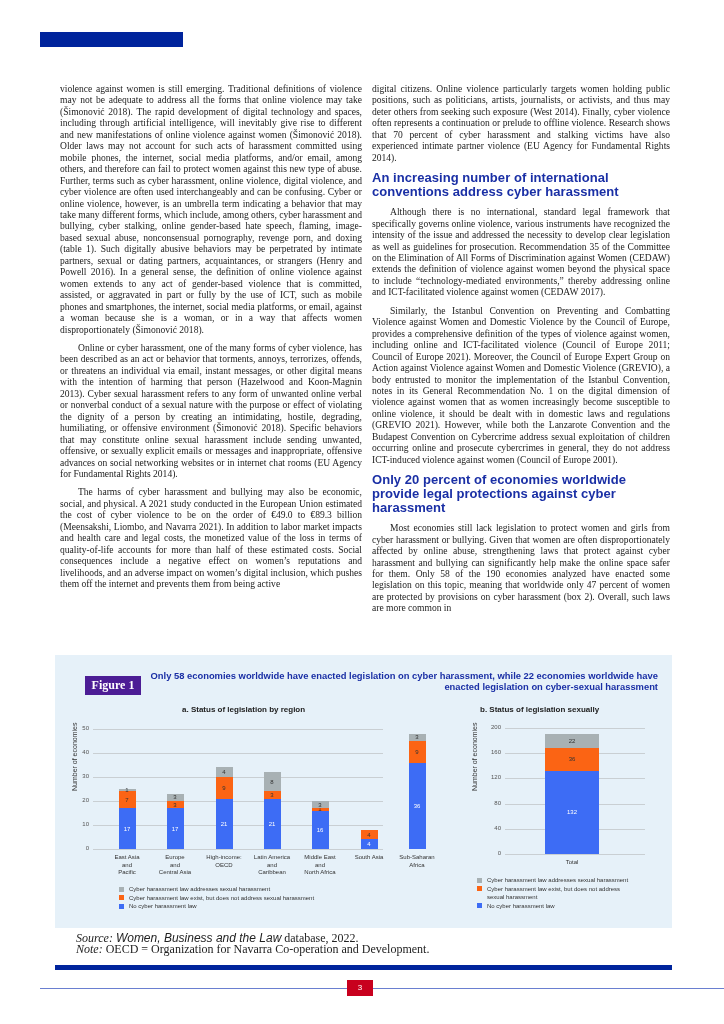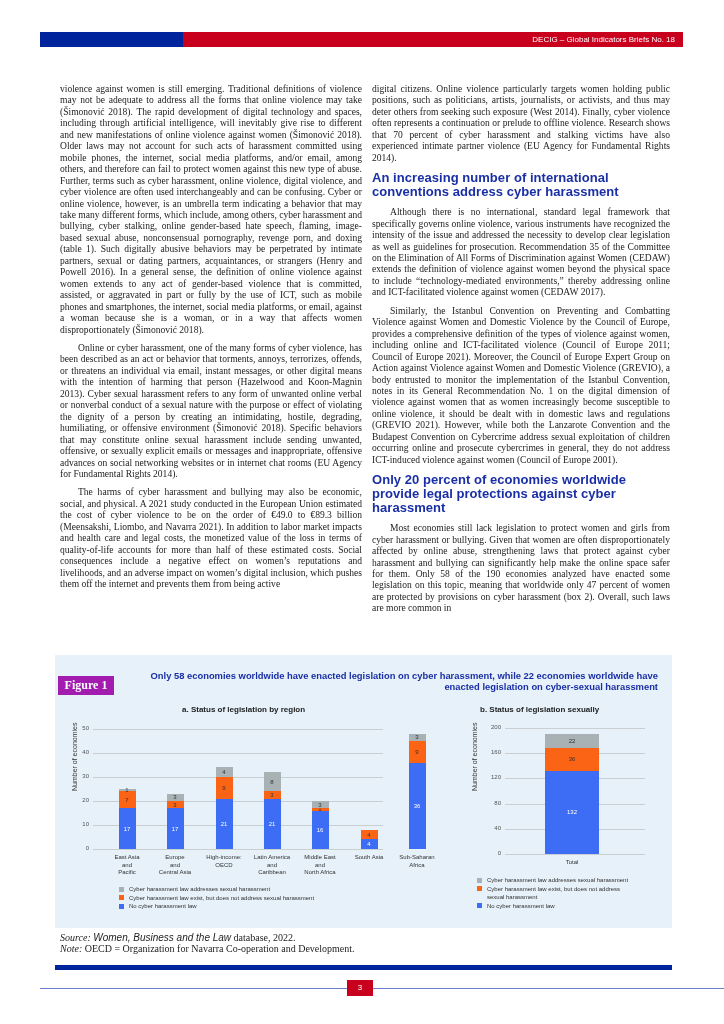--- a/index.html
+++ b/index.html
@@ -7,48 +7,47 @@
   .hdr { position:absolute; top:32px; left:40px; width:643px; height:15px; display:flex; }
   .hdr .blue { width:143px; background:#00249c; }
   .hdr .red { flex:1; background:#c8001e; color:#fff; font-family:"Liberation Sans", sans-serif; font-size:8px; text-align:right; padding-right:8px; line-height:15px; }
   .col { position:absolute; top:67px; font-size:9.55px; line-height:11.45px; text-align:justify; hyphens:none;margin-top:16px; }
   .col p { margin:0 0 7px 0; }
   .col p.ind { text-indent:18px; }
   .col.left { left:60px; width:302px; }
   .col.right { left:372px; width:298px; }
   .col h2 { font-family:"Liberation Sans", sans-serif; color:#1a2fa5; font-size:13px; line-height:14px; font-weight:bold; margin:8px 0 7px 0; text-align:left; letter-spacing:0.05px; }
   .fig { position:absolute; left:55px; top:655px; width:617px; height:273px; background:#e6f1f9; }
-  .fig-tag { position:absolute; left:3px; top:21px; width:56px; height:19px; background:#a21caf; color:#fff; font-family:"Liberation Serif", serif; font-weight:bold; font-size:12px; line-height:19px; text-align:center; }
+  .fig-tag { position:absolute; left:30px; top:21px; width:56px; height:19px; background:#4c1d95; color:#fff; font-family:"Liberation Serif", serif; font-weight:bold; font-size:12px; line-height:19px; text-align:center; }
   .fig-title { position:absolute; left:83px; top:15px; width:520px; font-family:"Liberation Sans", sans-serif; font-weight:bold; color:#1a2fa5; font-size:9.4px; line-height:11px;text-align:right; }
   .sub { position:absolute; font-family:"Liberation Sans", sans-serif; font-weight:bold; font-size:8px; color:#222; }
   .axis-lbl { position:absolute; font-family:"Liberation Sans", sans-serif; font-size:6px; color:#555; text-align:right; }
   .ylab { position:absolute; font-family:"Liberation Sans", sans-serif; font-size:7px; color:#333; transform:rotate(-90deg); transform-origin:left top; white-space:nowrap; }
   .grid { position:absolute; height:1px; background:#c9cfd3; }
   .bar { position:absolute; }
   .seg { position:absolute; left:0; width:100%; font-family:"Liberation Sans", sans-serif; font-size:6px; text-align:center; display:flex; align-items:center; justify-content:center; }
   .seg.blue { background:#3d6cf5; color:#fff; }
   .seg.orange { background:#fb6414; color:#333; }
   .seg.gray { background:#a8b1b4; color:#333; }
   .cat { position:absolute; font-family:"Liberation Sans", sans-serif; font-size:6px; line-height:7.5px; color:#333; text-align:center; width:50px; }
   .legend { position:absolute; font-family:"Liberation Sans", sans-serif; font-size:6px; line-height:8.5px; color:#333; }
   .legend .li { display:flex; align-items:flex-start; }
   .legend .sw { width:5px; height:5px; margin:1.5px 5px 0 0; flex:0 0 5px; }
-  .src { position:absolute; left:60px; top:933px; font-family:"Liberation Serif", serif; font-size:10px; line-height:10.5px; color:#222; }
+  .src { position:absolute; left:76px; top:933px; font-family:"Liberation Serif", serif; font-size:12px; line-height:10.5px; color:#222; }
   .src i { font-style:italic; }
   .src b { font-family:"Liberation Sans", sans-serif; font-style:italic; font-weight:normal; }
   .foot-bar { position:absolute; left:55px; top:965px; width:617px; height:5px; background:#00249c; }
   .foot-line { position:absolute; left:40px; top:988px; width:684px; height:1px; background:#6a7fd0; }
   .pg { position:absolute; left:347px; top:980px; width:26px; height:16px; background:#c8001e; color:#fff; font-family:"Liberation Sans", sans-serif; font-size:8px; text-align:center; line-height:16px; }
 </style>
 </head>
 <body>
 
 <div class="hdr">
   <div class="blue"></div>
-  <div class="red">DECIG – Global Indicators Briefs No. 18</div>
 </div>
 
 <div class="col left">
   <p>violence against women is still emerging. Traditional definitions of violence may not be adequate to address all the forms that online violence may take (Šimonović 2018). The rapid development of digital technology and spaces, including through artificial intelligence, will inevitably give rise to different and new manifestations of online violence against women (Šimonović 2018). Older laws may not account for such acts of harassment committed using mobile phones, the internet, social media platforms, and/or email, among others, and therefore can fail to protect women against this new type of abuse. Further, terms such as cyber harassment, online violence, digital violence, and cyber violence are often used interchangeably and can be confusing. Cyber or online violence, however, is an umbrella term indicating a behavior that may take many different forms, which include, among others, cyber harassment and bullying, cyber stalking, online gender-based hate speech, flaming, image-based sexual abuse, nonconsensual pornography, revenge porn, and doxing (table 1). Such digitally abusive behaviors may be perpetrated by intimate partners, sexual or dating partners, acquaintances, or strangers (Henry and Powell 2016). In a general sense, the definition of online violence against women extends to any act of gender-based violence that is committed, assisted, or aggravated in part or fully by the use of ICT, such as mobile phones and smartphones, the internet, social media platforms, or email, against a woman because she is a woman, or in a way that affects women disproportionately (Šimonović 2018).</p>
   <p class="ind">Online or cyber harassment, one of the many forms of cyber violence, has been described as an act or behavior that torments, annoys, terrorizes, offends, or threatens an individual via email, instant messages, or other digital means with the intention of harming that person (Hazelwood and Koon-Magnin 2013). Cyber sexual harassment refers to any form of unwanted online verbal or nonverbal conduct of a sexual nature with the purpose or effect of violating the dignity of a person by creating an intimidating, hostile, degrading, humiliating, or offensive environment (Šimonović 2018). Specific behaviors that may constitute online sexual harassment include sending unwanted, offensive, or sexually explicit emails or messages and inappropriate, offensive advances on social networking websites or in internet chat rooms (EU Agency for Fundamental Rights 2014).</p>
   <p class="ind">The harms of cyber harassment and bullying may also be economic, social, and physical. A 2021 study conducted in the European Union estimated the cost of cyber violence to be on the order of €49.0 to €89.3 billion (Meensakshi, Liombo, and Navarra 2021). In addition to labor market impacts and health care and legal costs, the monetized value of the loss in terms of quality-of-life accounts for more than half of these estimated costs. Social consequences include a negative effect on women’s reputations and livelihoods, and an adverse impact on women’s digital inclusion, which pushes them off the internet and prevents them from being active</p>
 </div>
 
 <div class="col right">
   <p>digital citizens. Online violence particularly targets women holding public positions, such as politicians, artists, journalists, or activists, and thus may deter others from seeking such exposure (West 2014). Finally, cyber violence often represents a continuation or prelude to offline violence. Research shows that 70 percent of cyber harassment and stalking victims have also experienced intimate partner violence (EU Agency for Fundamental Rights 2014).</p>

